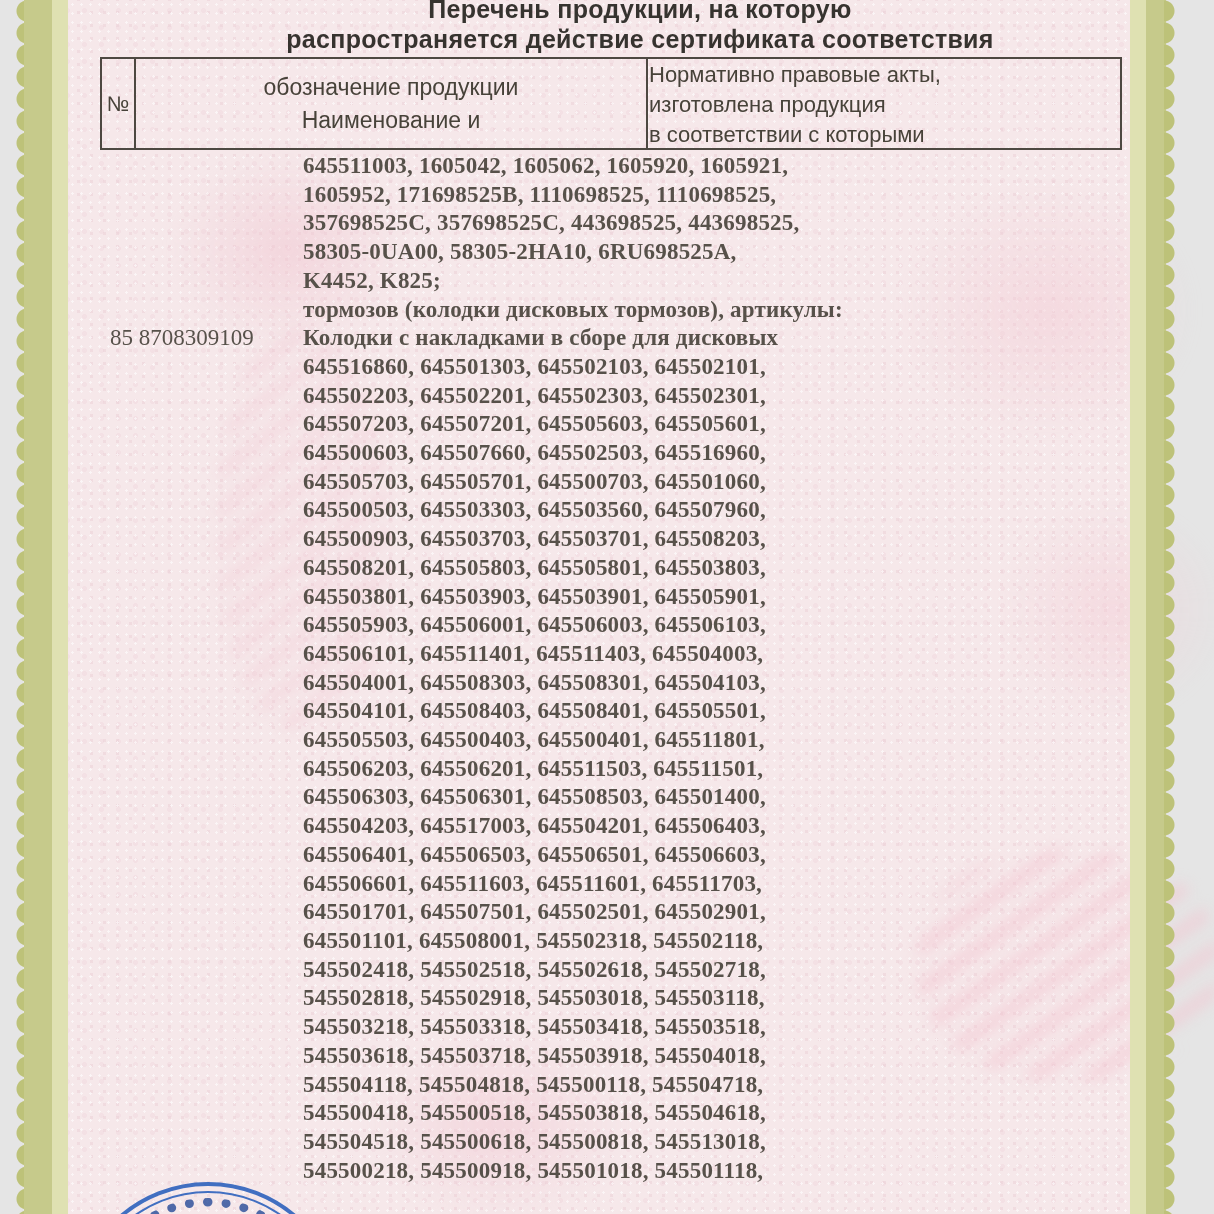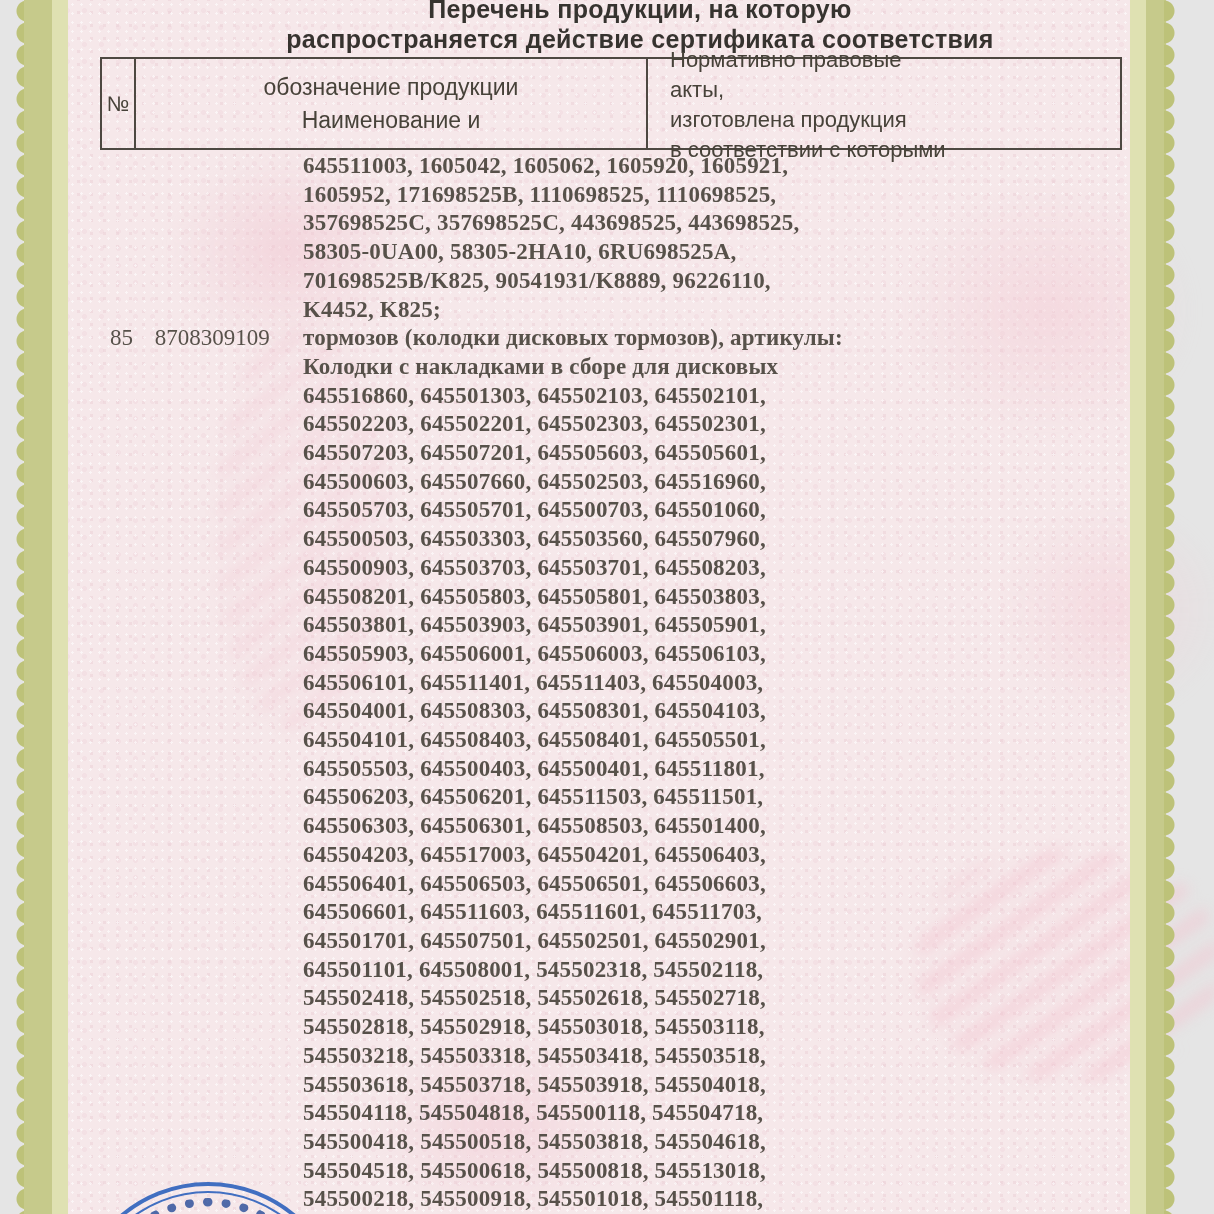--- a/index.html
+++ b/index.html
@@ -60,35 +60,35 @@
   .tbl{
     position:absolute;left:100px;top:57px;width:1022px;height:93px;
     display:flex;border:2px solid #4d4841;box-sizing:border-box;
     color:#474239;
   }
   .cell{box-sizing:border-box;border-right:2px solid #4d4841;display:flex;flex-direction:column;justify-content:center;}
   .cell:last-child{border-right:none;}
   .cell-num{width:34px;align-items:center;font-size:21px;}
   .cell-code{width:164px;align-items:center;font-size:24px;letter-spacing:.5px;}
   .cell-name{width:512px;align-items:center;font-size:23px;line-height:33px;}
-  .cell-acts{width:312px;align-items:flex-start;font-size:22px;line-height:30px;padding:4px 0 2px 22px;}
+  .cell-acts{width:312px;align-items:flex-start;font-size:22px;line-height:30px;padding:4px 0 2px 1px;}
 
   
   .bodytext{
     position:absolute;left:303px;top:152px;width:540px;
     font-family:"Liberation Serif", serif;
     font-size:23px;line-height:28.7px;color:#57514a;
     letter-spacing:.2px;white-space:nowrap;font-weight:bold;
   }
   .rowmark{
     position:absolute;left:110px;top:325px;
     font-family:"Liberation Serif", serif;
     font-size:23px;color:#57514a;white-space:nowrap;
   }
-  .rowmark .code{margin-left:16px;}
+  .rowmark .code{margin-left:0;}
 
   
   .stamp{
     position:absolute;left:72px;top:1182px;width:272px;height:272px;
     border-radius:50%;border:4px solid #2e62bd;box-sizing:border-box;
     opacity:.9;
   }
   .stamp .ring2{
     position:absolute;left:5px;top:5px;right:5px;bottom:5px;
     border-radius:50%;border:2px solid #2e62bd;
@@ -147,21 +147,20 @@
     <span>85</span>
     <span class="code">8708309109</span>
   </div>
 
   <div class="bodytext">
     <div>
         <div>645511003, 1605042, 1605062, 1605920, 1605921,</div>
         <div>1605952, 171698525B, 1110698525, 1110698525,</div>
         <div>357698525C, 357698525C, 443698525, 443698525,</div>
         <div>58305-0UA00, 58305-2HA10, 6RU698525A,</div>
-        <div>701698525B/K825, 90541931/K8889, 96226110,</div>
         <div>K4452, K825;</div>
       </div>
     <div>
         <div>тормозов (колодки дисковых тормозов), артикулы:</div>
         <div>Колодки с накладками в сборе для дисковых</div>
       </div>
     <div>
         <div>645516860, 645501303, 645502103, 645502101,</div>
         <div>645502203, 645502201, 645502303, 645502301,</div>
         <div>645507203, 645507201, 645505603, 645505601,</div>

